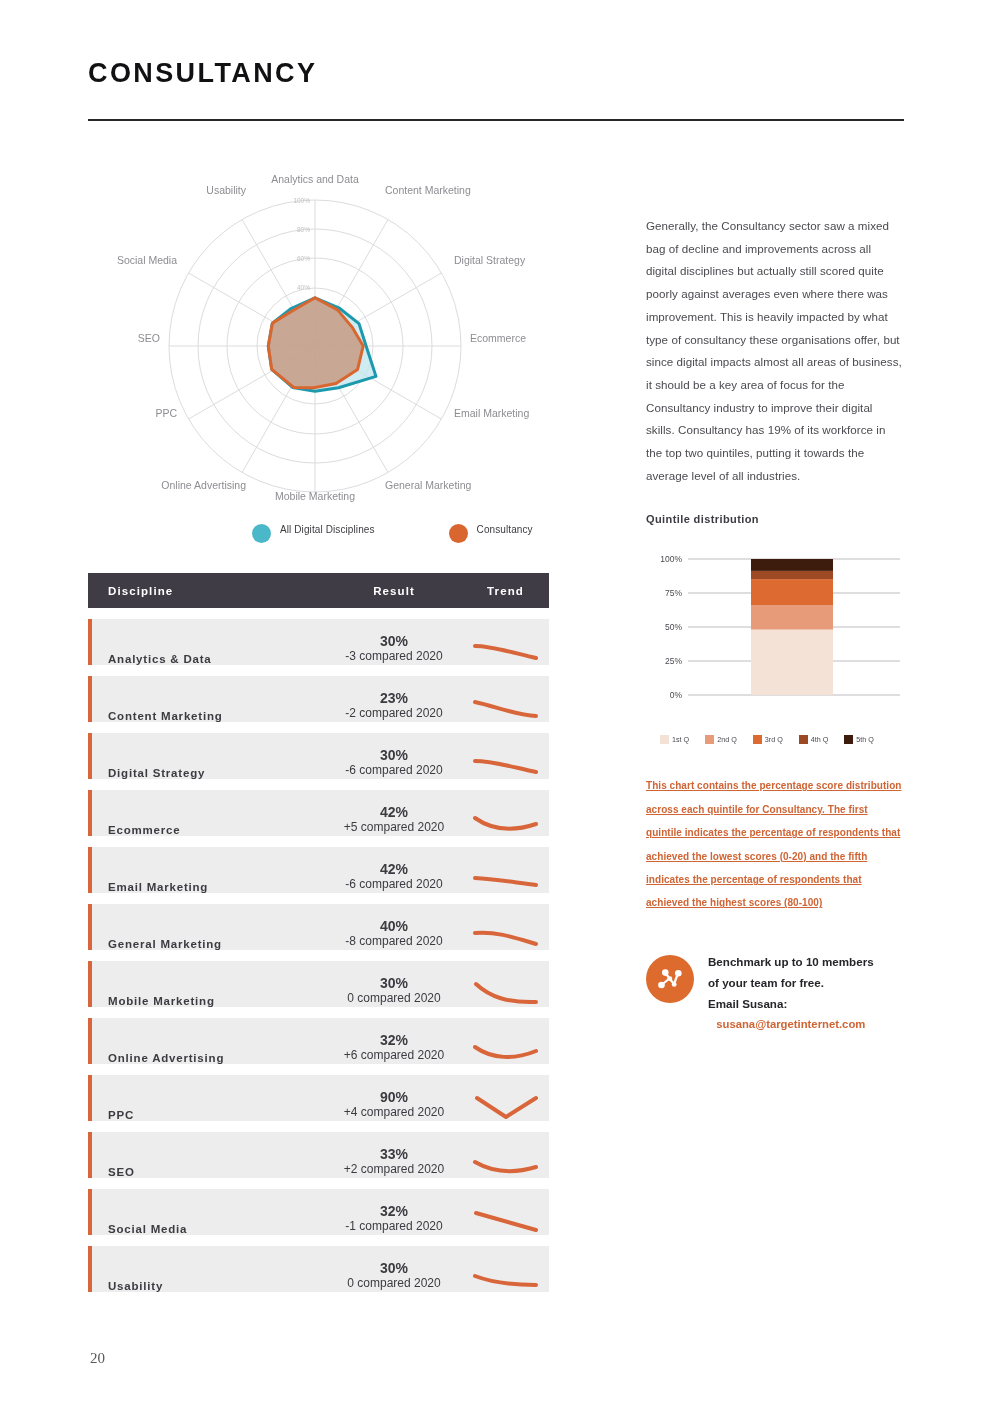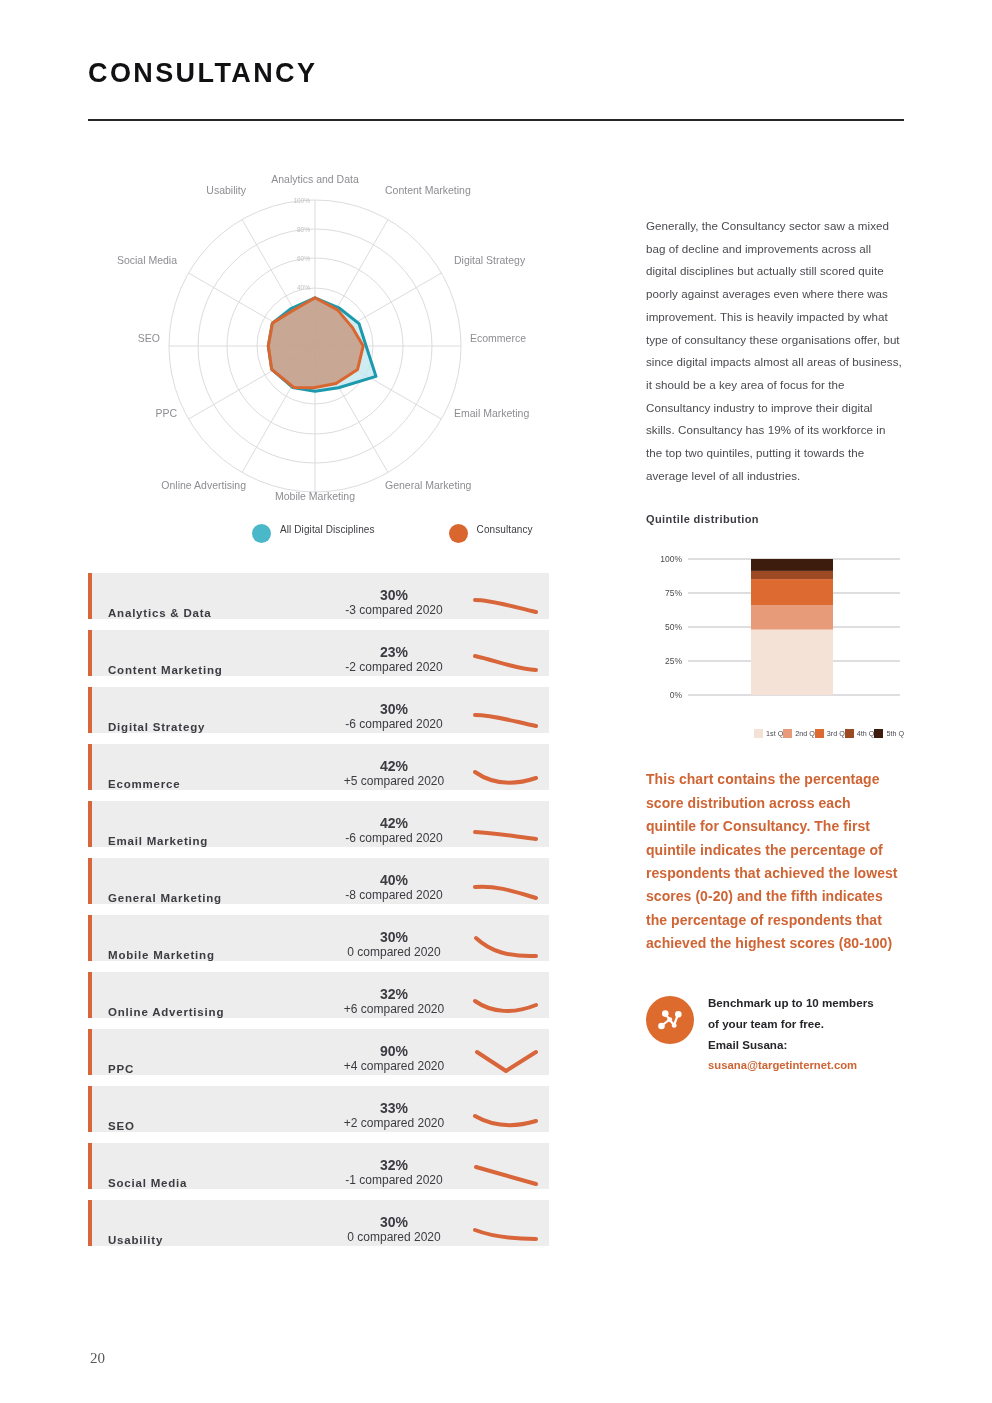--- a/index.html
+++ b/index.html
@@ -142,54 +142,55 @@
     margin-top: 26px;
     font-size: 11px;
     font-weight: bold;
     letter-spacing: .4px;
     color: #3b3b41;
   }
   .quintile-chart { margin-top: 22px; }
 
   .quintile-legend {
     display: flex;
-    justify-content: flex-end;
-    gap: 0;
-    margin-top: 6px;
+    justify-content: flex-start;
+    gap: 16px;
+    margin-top: 12px;
     margin-left: 14px;
   }
   .ql-item { display: flex; align-items: center; gap: 3px; }
   .ql-swatch { width: 9px; height: 9px; display: block; }
   .ql-text { font-size: 7.2px; color: #4a4a50; }
 
   .orange-note {
     margin-top: 30px;
-    font-size: 14px;
+    font-size: 10px;
     line-height: 23.4px;
     font-weight: bold;
     color: #cf6434;
     letter-spacing: .05px;
+    text-decoration: underline;
   }
 
   
   .cta {
     margin-top: 36px;
     display: flex;
     gap: 14px;
     align-items: flex-start;
   }
   .cta-icon {
     width: 48px; height: 48px; min-width: 48px;
     border-radius: 50%;
     background: #de6b2e;
     display: flex; align-items: center; justify-content: center;
     margin-top: 4px;
   }
   .cta-text { font-size: 11.6px; line-height: 21px; font-weight: bold; color: #25252a; }
-  .cta-email { color: #cf6434; font-size: 11.3px; font-weight: bold; }
+  .cta-email { color: #cf6434; font-size: 11.3px; font-weight: bold; text-align: center; }
 
   
   .page-number {
     position: absolute;
     left: 90px;
     top: 1350px;
     font-size: 15px;
     color: #58585d;
     font-family: "Liberation Serif", serif;
   }
@@ -259,20 +260,25 @@
       <span class="legend-dot" style="background:#4bb8c9"></span>
       <span class="legend-text">All Digital Disciplines</span>
     </div>
     <div class="legend-item">
       <span class="legend-dot" style="background:#d9662f"></span>
       <span class="legend-text">Consultancy</span>
     </div>
   </div>
 
   <div class="disc-table">
+    <div class="t-head">
+      <div class="th-disc">Discipline</div>
+      <div class="th-res">Result</div>
+      <div class="th-trend">Trend</div>
+    </div>
 
     <div class="t-row">
       <div class="td-disc">Analytics &amp; Data</div>
       <div class="td-res">
         <span class="pct">30%</span>
         <span class="cmp">-3 compared 2020</span>
       </div>
       <div class="td-trend">
         <svg width="68" height="26" viewBox="0 0 68 26">
           <path d="M3,7 C20,7 42,14 64,19" fill="none" stroke="#d8663a" stroke-width="4" stroke-linecap="round"></path>

